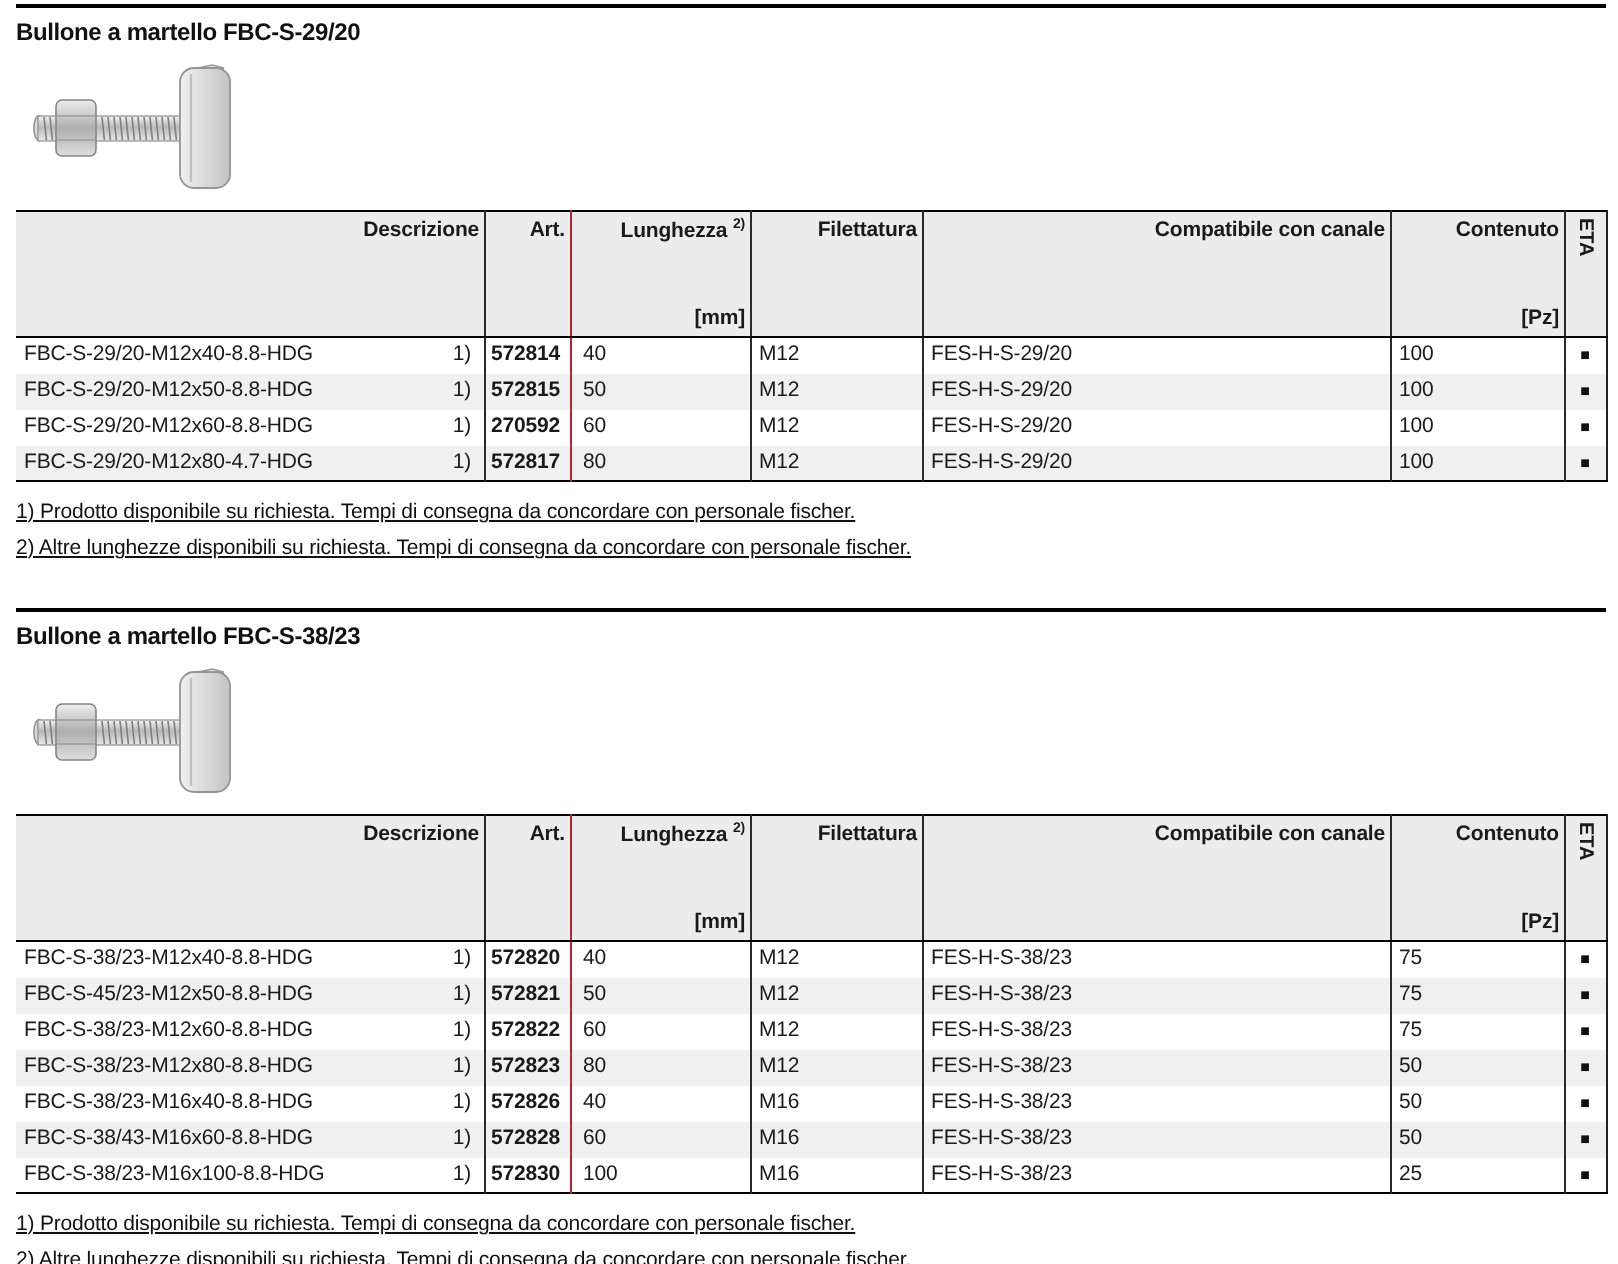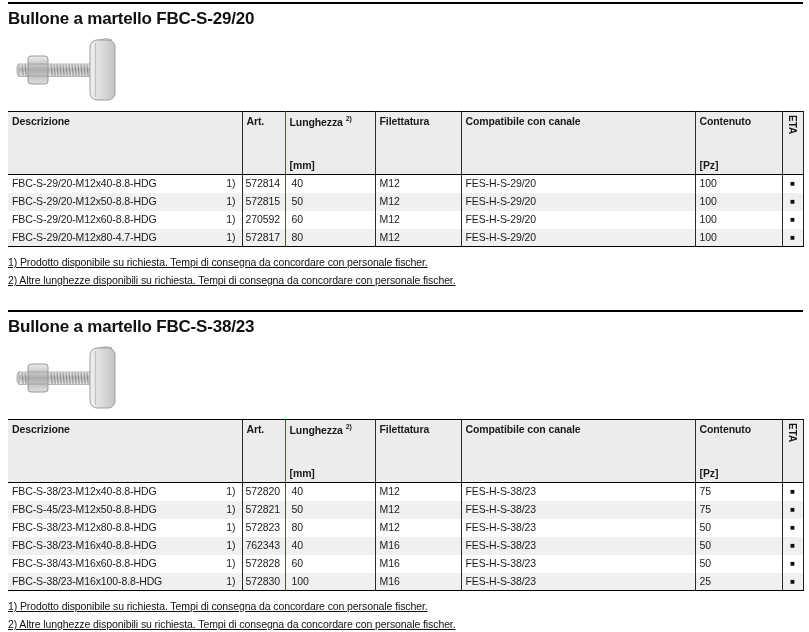--- a/index.html
+++ b/index.html
@@ -8,40 +8,40 @@
     width:809px; height:632px; overflow:hidden;
     padding:2px 6px 0 8px;
     font-family:"Liberation Sans", sans-serif;
     color:#1a1a1a;
     -webkit-font-smoothing:antialiased;
   }
   .section { width:795px; }
   .section + .section { margin-top:21px; }
   .rule { height:2px; background:#000; margin-bottom:5px; }
   .section-title {
-    font-size:17px; font-weight:700; letter-spacing:-0.2px;
+    font-size:12px; font-weight:700; letter-spacing:-0.2px;
     margin-bottom:8px; color:#111;
   }
   .product-image { height:66px; width:110px; margin:0 0 8px 6px; }
   .product-image svg { width:105px; height:66px; display:block; }
 
   table.ptable {
     width:795px; border-collapse:collapse; table-layout:fixed;
     border-top:1px solid #000; border-bottom:1px solid #000;
     border-right:1px solid #222;
     font-size:10.5px; letter-spacing:-0.1px;
   }
   col.c-desc{width:234px;} col.c-art{width:43px;} col.c-len{width:90px;}
   col.c-fil{width:86px;} col.c-comp{width:234px;} col.c-cont{width:87px;}
   col.c-eta{width:21px;}
 
   thead th {
     height:63px; background:var(--header-bg,#ececec);
     border-bottom:1px solid #000;
-    font-weight:700; text-align:left; vertical-align:top;
+    font-weight:700; text-align:right; vertical-align:top;
     padding:3px 2px 3px 4px; font-size:10.5px;
   }
   thead th .hwrap {
     display:flex; flex-direction:column; justify-content:space-between;
     height:56px;
   }
   thead th sup { font-size:7px; vertical-align:super; font-weight:700; }
   thead th.th-eta { padding:3px 0 0 0; text-align:center; }
   .vert {
     writing-mode:vertical-rl; display:inline-block;
@@ -53,21 +53,21 @@
     overflow:hidden; white-space:nowrap; vertical-align:middle;
   }
   tbody tr:nth-child(even) { background:var(--row-alt-bg,#efefef); }
 
   th:nth-child(n+2), td:nth-child(n+2) { border-left:1px solid #2a2a2a; }
   th:nth-child(3), td:nth-child(3) { border-left:1px solid var(--accent-red,#b3282e); }
 
   .desc-wrap { display:flex; justify-content:space-between; align-items:center; }
   .desc-name { font-weight:400; }
   .desc-note { font-weight:400; padding-right:2px; }
-  td.td-art { font-weight:400; padding-left:3px; }
+  td.td-art { font-weight:700; padding-left:3px; }
   td.td-len { padding-left:6px; }
   td.td-eta { text-align:center; padding:0; font-size:8px; color:var(--eta-square,#111); }
 
   .footnotes { margin-top:6px; }
   .footnote { font-size:10.5px; line-height:18px; letter-spacing:-0.1px; color:#111;text-decoration:underline; }
 </style>
 </head>
 <body>
 
 <svg width="0" height="0" style="position:absolute">
@@ -311,39 +311,53 @@
         <td class="td-art">572821</td>
         <td class="td-len">50</td>
         <td>M12</td>
         <td>FES-H-S-38/23</td>
         <td>75</td>
         <td class="td-eta">■</td>
       </tr>
         <tr>
         <td>
           <div class="desc-wrap">
+            <span class="desc-name">FBC-S-38/23-M12x60-8.8-HDG</span>
+            <span class="desc-note">1)</span>
+          </div>
+        </td>
+        <td class="td-art">572822</td>
+        <td class="td-len">60</td>
+        <td>M12</td>
+        <td>FES-H-S-38/23</td>
+        <td>75</td>
+        <td class="td-eta">■</td>
+      </tr>
+        <tr>
+        <td>
+          <div class="desc-wrap">
             <span class="desc-name">FBC-S-38/23-M12x80-8.8-HDG</span>
             <span class="desc-note">1)</span>
           </div>
         </td>
         <td class="td-art">572823</td>
         <td class="td-len">80</td>
         <td>M12</td>
         <td>FES-H-S-38/23</td>
         <td>50</td>
         <td class="td-eta">■</td>
       </tr>
         <tr>
         <td>
           <div class="desc-wrap">
             <span class="desc-name">FBC-S-38/23-M16x40-8.8-HDG</span>
             <span class="desc-note">1)</span>
           </div>
         </td>
-        <td class="td-art">762343</td>
+        <td class="td-art">572826</td>
         <td class="td-len">40</td>
         <td>M16</td>
         <td>FES-H-S-38/23</td>
         <td>50</td>
         <td class="td-eta">■</td>
       </tr>
         <tr>
         <td>
           <div class="desc-wrap">
             <span class="desc-name">FBC-S-38/43-M16x60-8.8-HDG</span>

